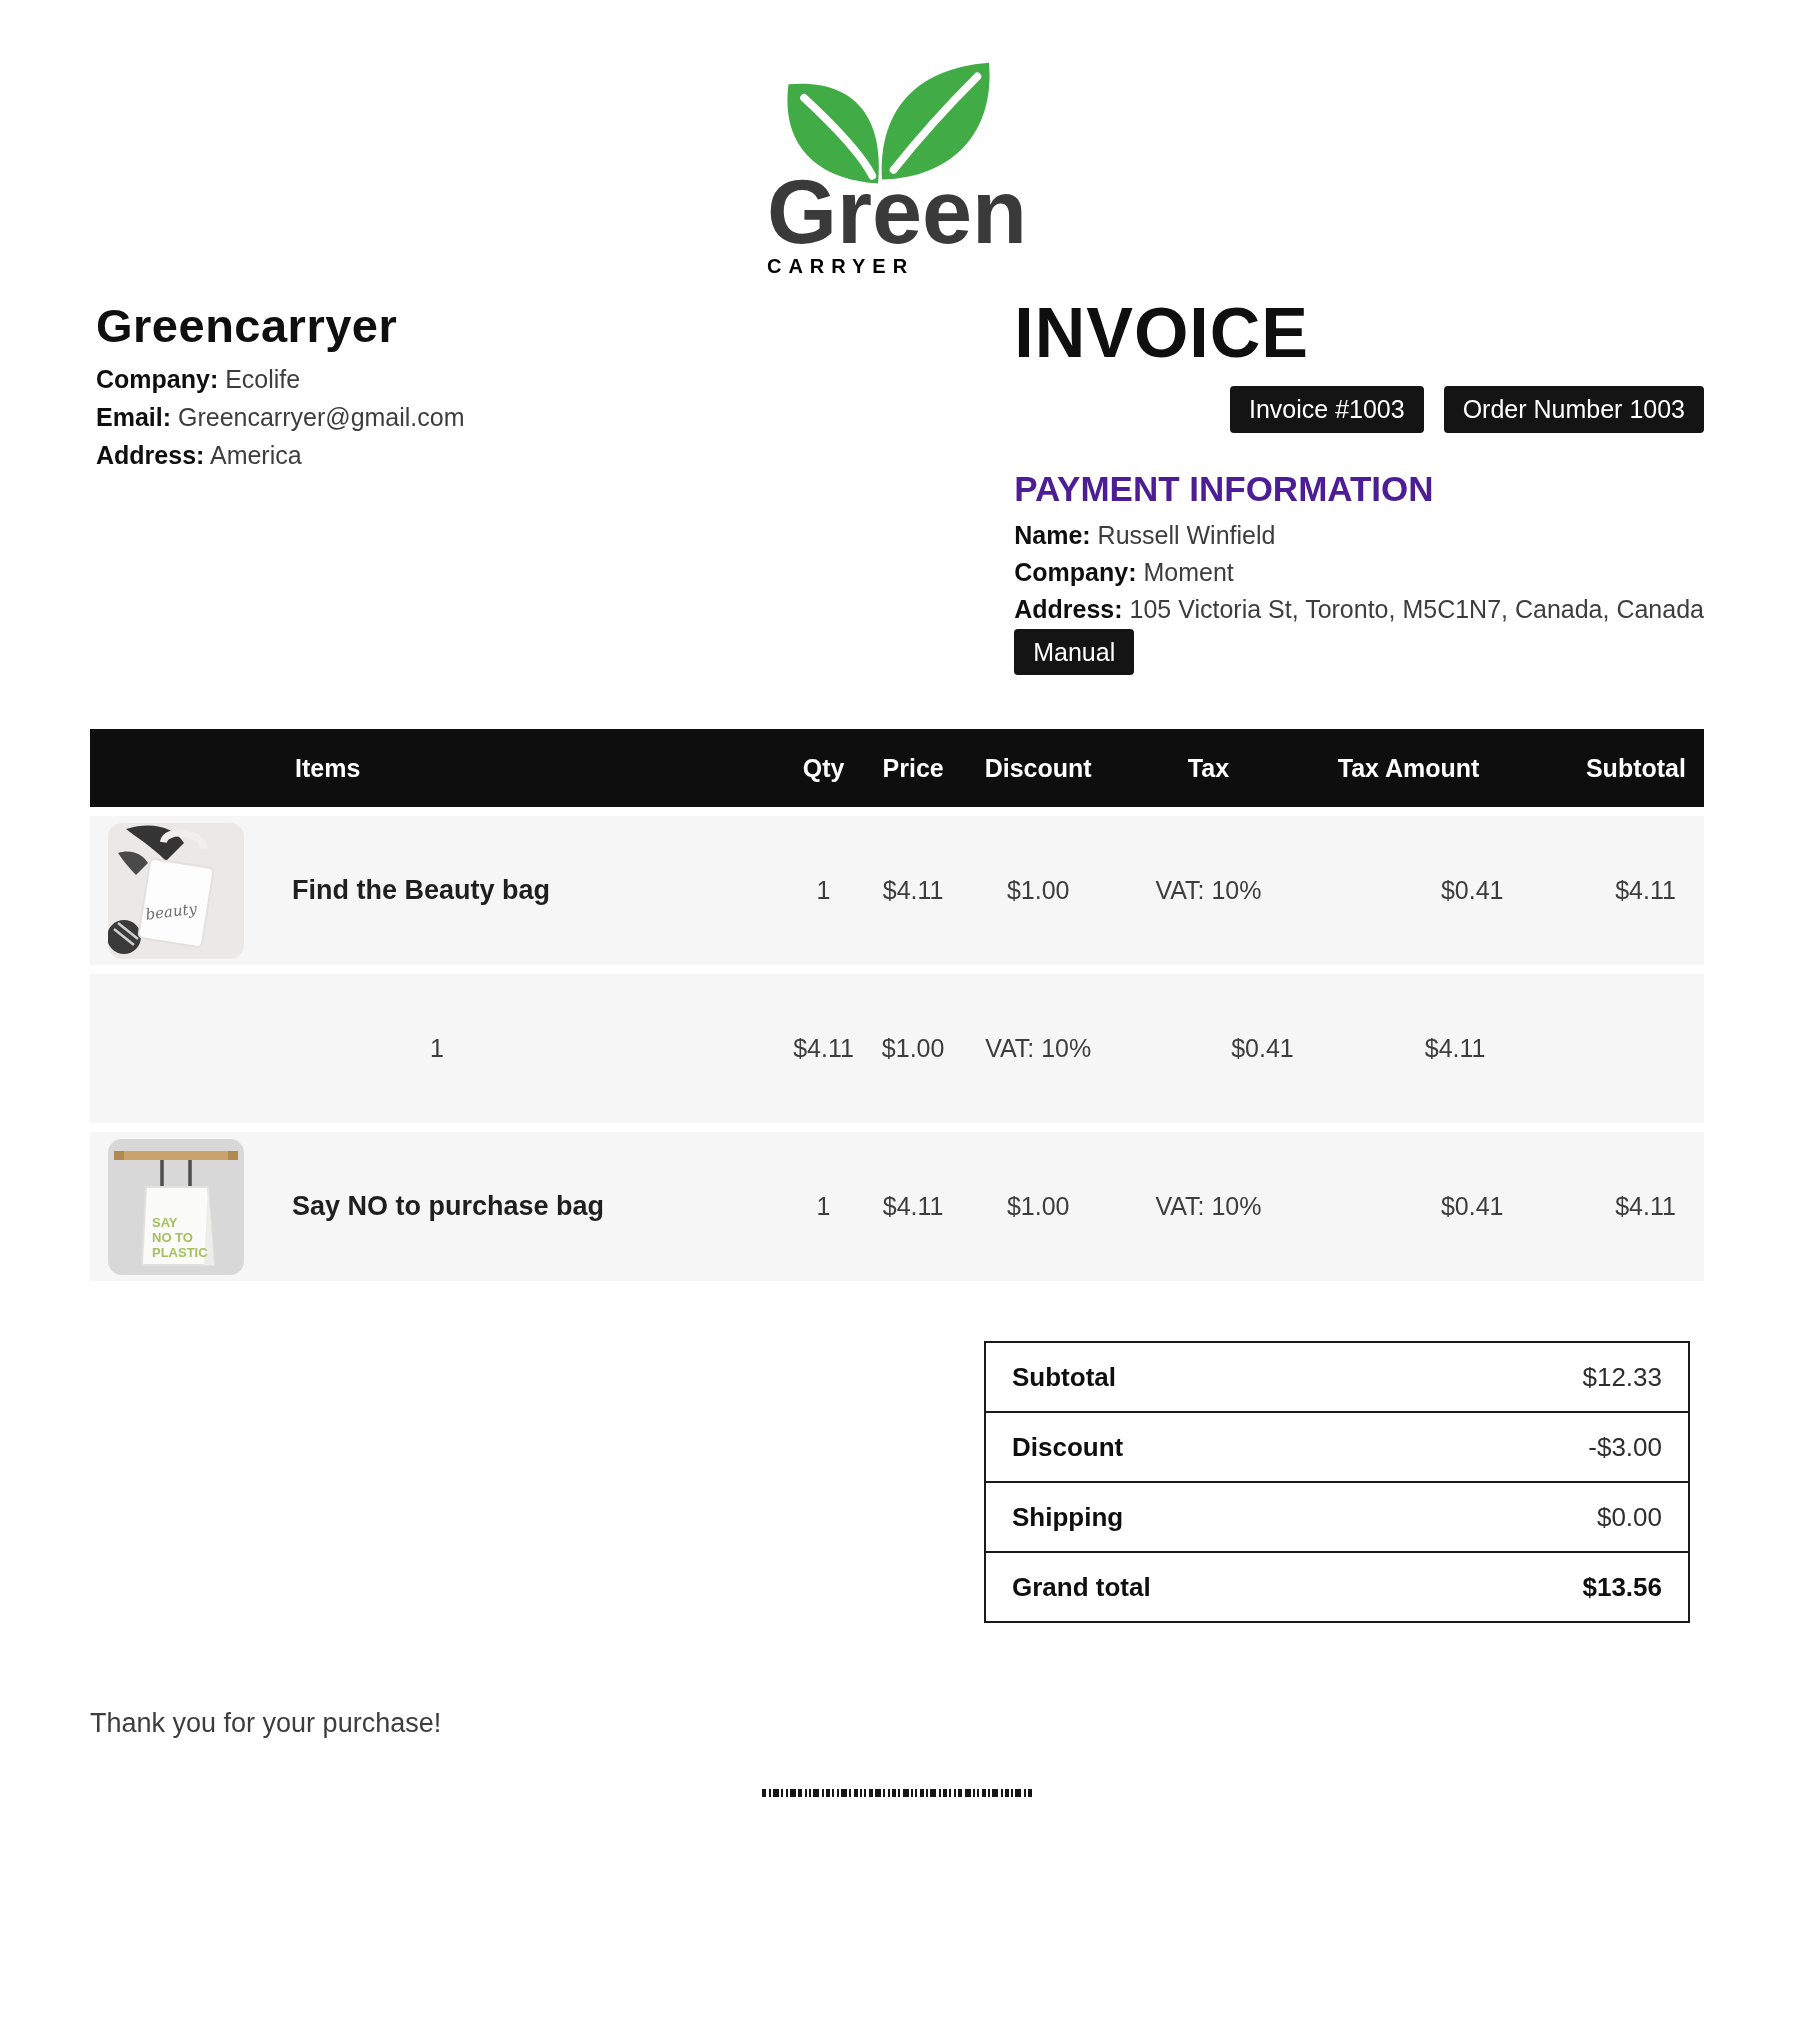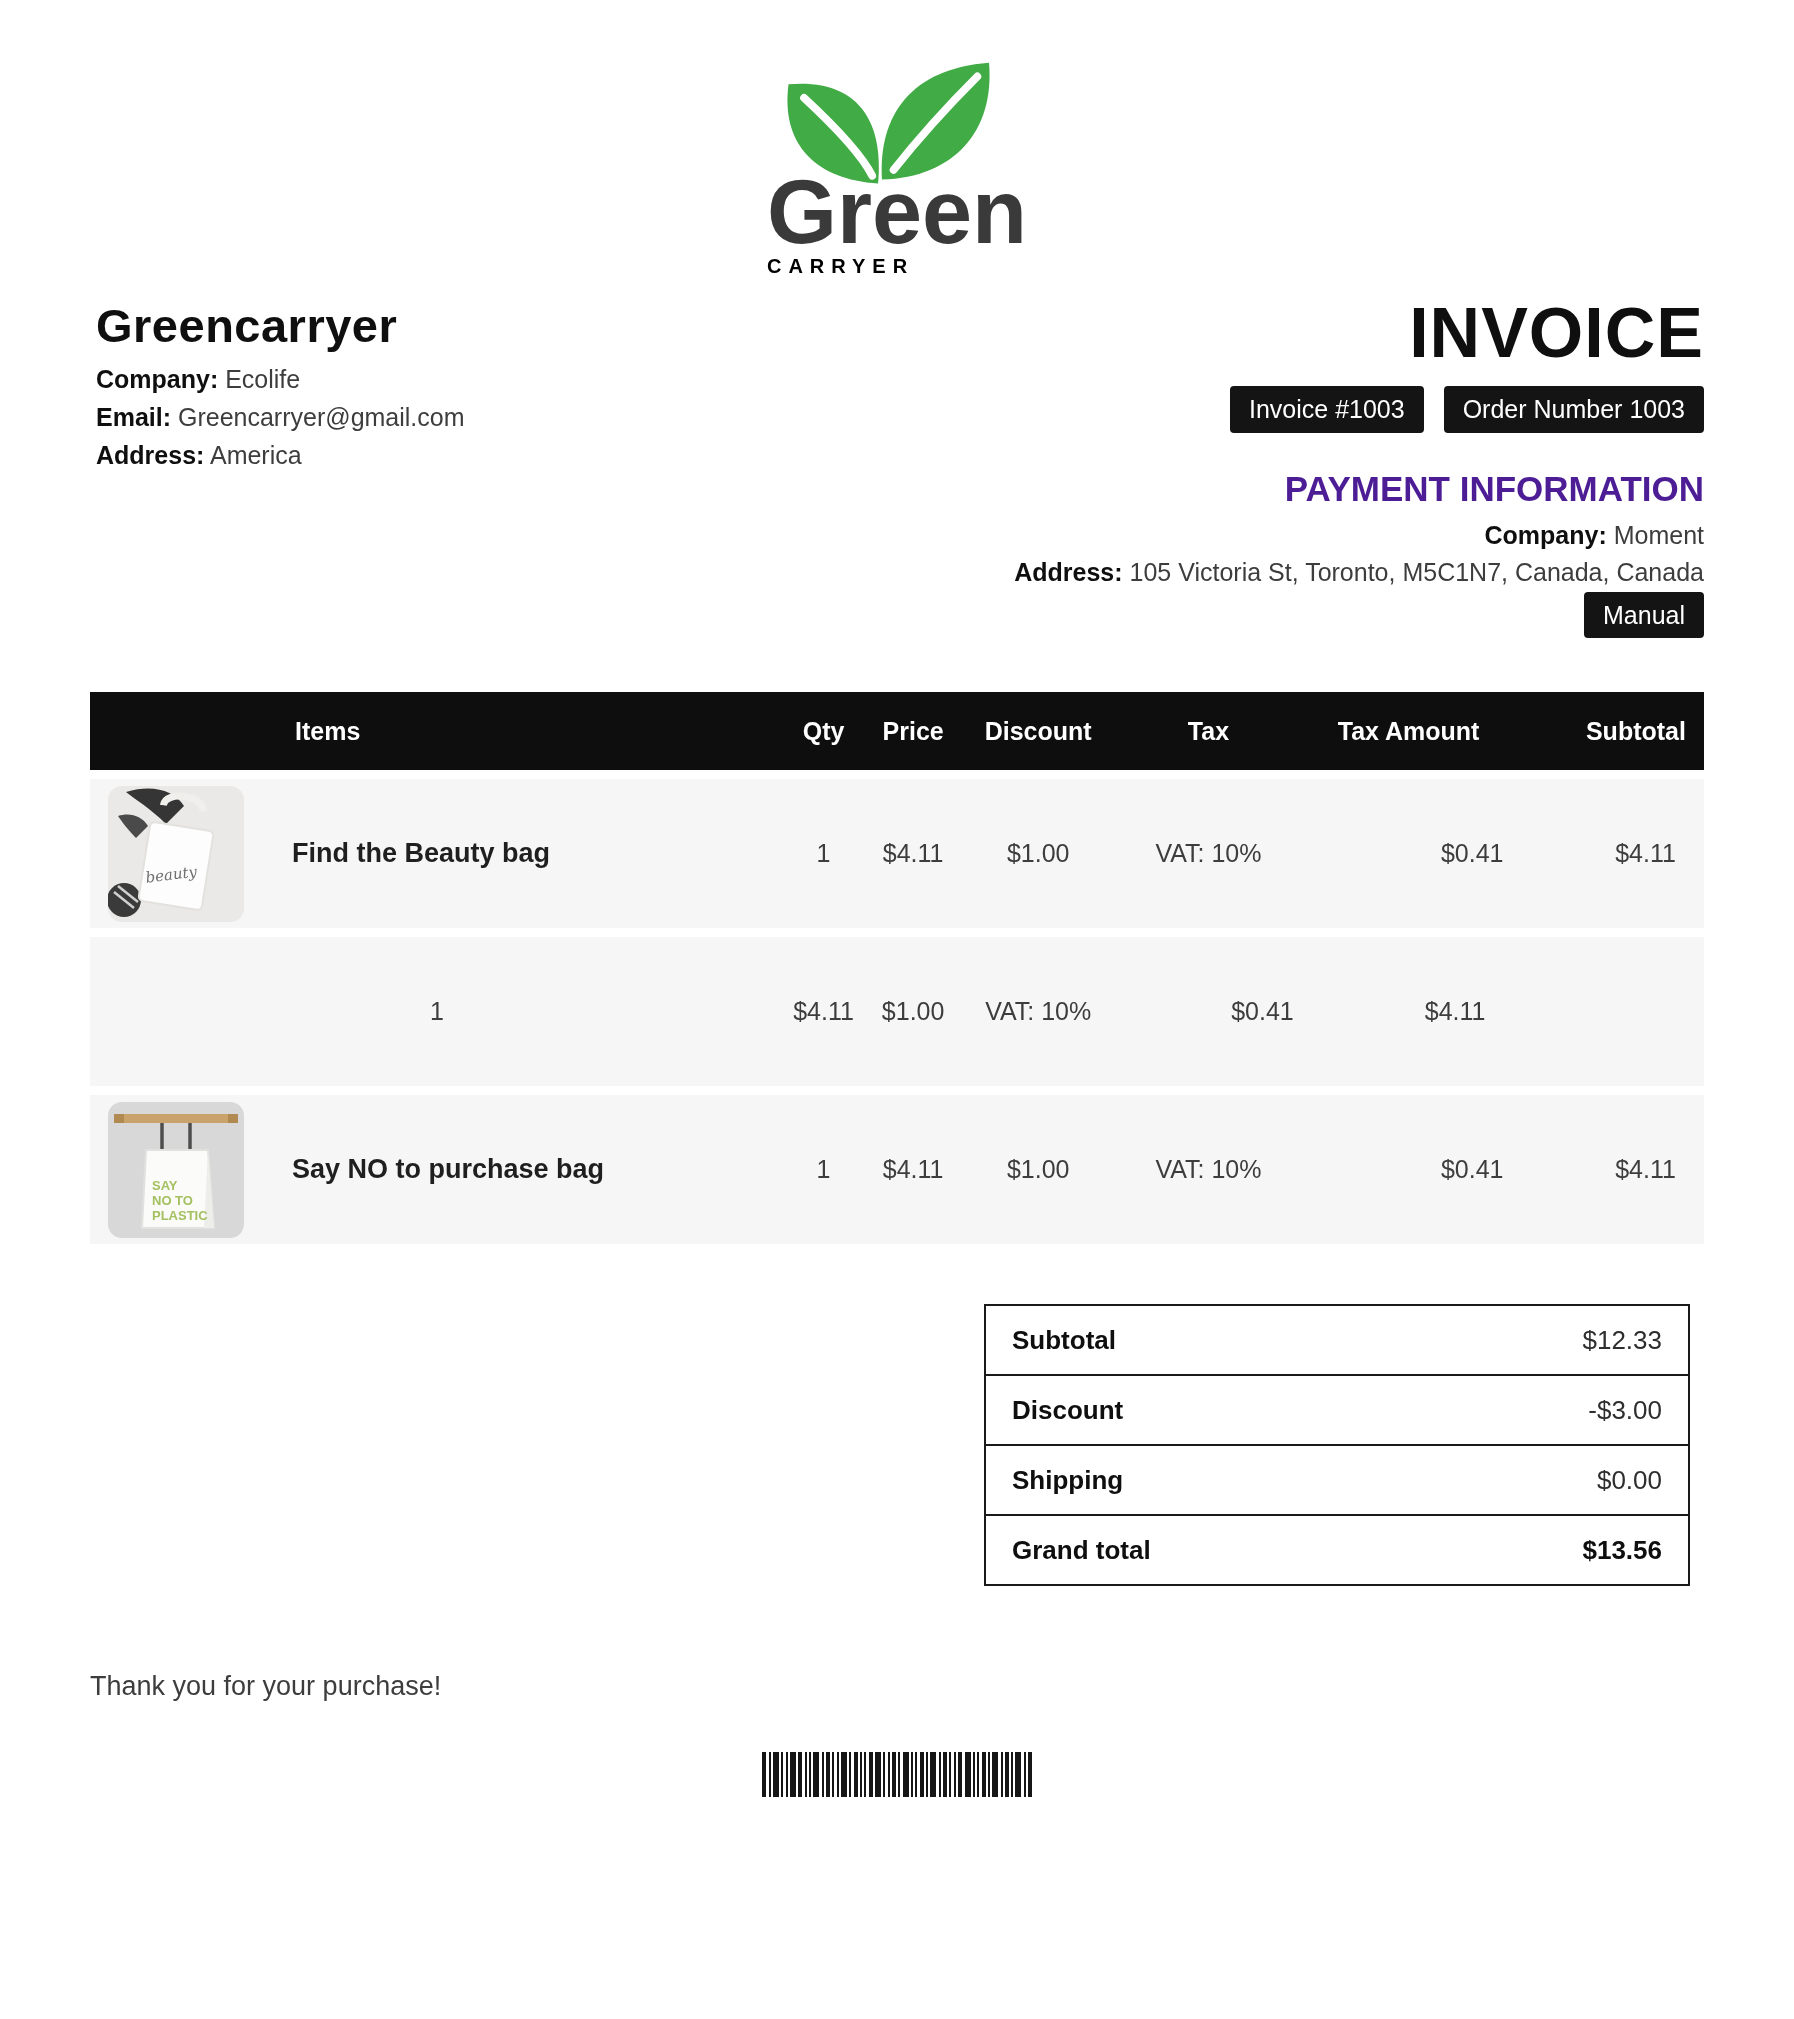--- a/index.html
+++ b/index.html
@@ -15,21 +15,21 @@
   .logo svg.leaves { display:block; margin-left:-6px; }
   .brand { font-size:90px; font-weight:800; color:#3a3a3a; line-height:1; margin-top:-34px; }
   .carryer { text-align:left; font-size:20px; font-weight:700; letter-spacing:7px; color:#000000; margin-top:-2px; padding-right:4px; }
 
   
   .top { display:flex; justify-content:space-between; align-items:flex-start; margin-top:20px;margin-left:6px; }
   .seller h1 { font-size:47px; font-weight:800; color:#0f0f0f; margin:0 0 12px 0; letter-spacing:0.5px; }
   .meta { font-size:25px; color:#3d3d3d; margin:9px 0; }
   .lbl { font-weight:700; color:#0f0f0f; }
 
-  .inv-right { text-align:right; }
+  .inv-right { text-align:left; }
   .inv-title { font-size:70px; font-weight:800; color:#0f0f0f; line-height:1; letter-spacing:1px; }
   .badges { margin-top:18px; display:flex; gap:20px; justify-content:flex-end; }
   .badge { background:#141414; color:#fff; font-size:25px; padding:9px 19px; border-radius:4px; white-space:nowrap; }
   .pay-heading { font-size:35px; font-weight:800; color:#4c1d95; margin:36px 0 12px 0; }
   .pay-line { font-size:25px; color:#3d3d3d; margin:8px 0; }
   .manual-wrap { margin-top:14px; }
 
   
   .items-table { margin-top:62px; }
   .grid { display:grid; grid-template-columns:43% 4.9% 6.2% 9.3% 11.8% 13% 11.8%; align-items:center; }
@@ -88,20 +88,21 @@
       <p class="meta"><span class="lbl">Address:</span> <span>America</span></p>
     </div>
 
     <div class="inv-right">
       <div class="inv-title">INVOICE</div>
       <div class="badges">
         <span class="badge">Invoice #1003</span>
         <span class="badge">Order Number 1003</span>
       </div>
       <div class="pay-heading">PAYMENT INFORMATION</div>
+      <p class="pay-line"><span class="lbl">Name:</span> <span>Russell Winfield</span></p>
       <p class="pay-line"><span class="lbl">Company:</span> <span>Moment</span></p>
       <p class="pay-line"><span class="lbl">Address:</span> <span>105 Victoria St, Toronto, M5C1N7, Canada, Canada</span></p>
       <div class="manual-wrap">
         <span class="badge">Manual</span>
       </div>
     </div>
   </section>
 
   <section class="items-table">
     <div class="grid thead">

